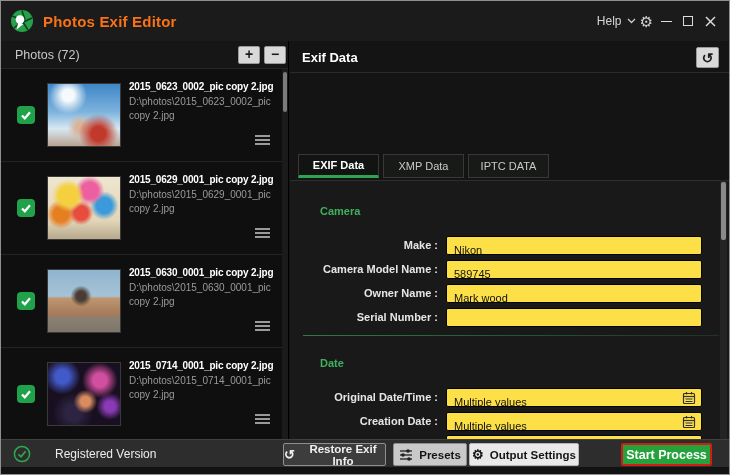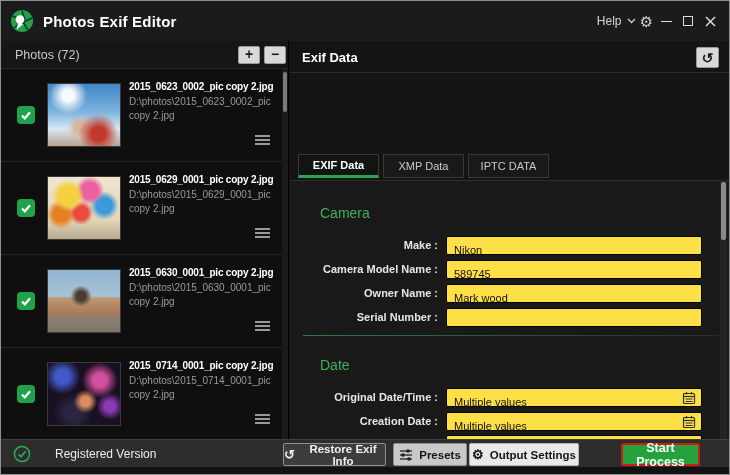--- a/index.html
+++ b/index.html
@@ -4,21 +4,21 @@
 <style>
   * { box-sizing: border-box; margin: 0; padding: 0; }
   body { font-family: "Liberation Sans", sans-serif; background:#fff; }
   .window {
     position: relative; width: 730px; height: 475px;
     background:#141414; border:1px solid #8f8f8f; overflow:hidden;
   }
   
   .titlebar { position:absolute; top:0; left:0; right:0; height:40px; background:#1b1b1b; display:flex; align-items:center; }
   .logo { width:24px; height:24px; margin-left:9px; flex:0 0 auto; }
-  .app-title { color:#ffffff; font-weight:bold; font-size:15px; margin-left:9px; letter-spacing:.2px;text-align:center; }
+  .app-title { color:#f97316; font-weight:bold; font-size:15px; margin-left:9px; letter-spacing:.2px;text-align:center; }
   .tb-right { position:absolute; right:10px; top:0; height:40px; display:flex; align-items:center; gap:4px; }
   .help { color:#d6d6d6; font-size:12px; display:flex; align-items:center; gap:5px; cursor:default; }
   .gear-glyph { color:#d0d0d0; font-size:15px; line-height:1; }
   .win-btn { width:18px; height:18px; display:flex; align-items:center; justify-content:center; }
   .min-glyph { display:block; width:11px; height:0; border-top:1.6px solid #dcdcdc; }
   .max-glyph { display:block; width:10px; height:10px; border:1.6px solid #dcdcdc; }
   
   .left-panel { position:absolute; top:40px; left:0; width:288px; bottom:35px; background:#101010; border-right:1px solid #000; }
   .left-header { position:absolute; top:0; left:0; right:0; height:28px; background:#161616; border-bottom:1px solid #262626; display:flex; align-items:center; }
   .left-header-label { color:#c9c9c9; font-size:12.5px; margin-left:14px; }
@@ -63,38 +63,38 @@
   .exif-title { position:absolute; left:12px; top:9px; color:#fff; font-weight:bold; font-size:13px; }
   .refresh-btn { position:absolute; right:10px; top:6px; width:23px; height:21px; background:#d9d9d9; border:1px solid #999; border-radius:2px; color:#1c1c1c; font-size:14px; font-weight:bold; display:flex; align-items:center; justify-content:center; }
   .option-box { position:absolute; left:12px; right:12px; top:48px; height:48px; background:#1e201e; border-radius:3px; }
   .option-label { position:absolute; left:20px; top:17px; color:#f2f2f2; font-weight:bold; font-size:12px; }
   .dropdown { position:absolute; left:163px; right:21px; top:11px; height:26px; background:#262626; border:1px solid #5a5a5a; border-radius:2px; color:#cfcfcf; font-size:10px; line-height:24px; padding:0 22px 0 8px; white-space:nowrap; }
   .dropdown .caret { position:absolute; right:7px; top:0; color:#b5b5b5; font-size:10px; }
   .tabs { position:absolute; left:8px; top:113px; display:flex; gap:4px; }
   .tab { height:24px; width:81px; text-align:center; line-height:22px; background:#181a18; border:1px solid #383838; color:#c9c9c9; font-size:11px; }
   .tab.active { color:#fff; font-weight:bold; background:#111411; border-bottom:3px solid #2fa351; line-height:20px; }
   .form-area { position:absolute; left:0; right:0; top:139px; bottom:0; background:#181918; border-top:1px solid #2e2e2e; overflow:hidden; }
-  .section-heading { position:absolute; left:30px; color:#41b05e; font-weight:normal; font-size:14px; }
+  .section-heading { position:absolute; left:30px; color:#41b05e; font-weight:bold; font-size:11px; }
   .field-row { position:absolute; left:0; right:26px; height:20px; }
   .f-label { position:absolute; left:0; width:148px; top:3px; text-align:right; color:#e6e6e6; font-weight:bold; font-size:11px; }
   .f-input { position:absolute; left:156px; width:256px; height:19px; background:#fde047; border:1px solid #050505; border-radius:2px; font-family:"Liberation Sans", sans-serif; font-size:11px; color:#111; padding:8px 22px 0 7px; }
   .cal-icon { position:absolute; left:392px; top:3px; width:14px; height:14px; }
   .green-divider { position:absolute; left:13px; right:10px; height:1px; background:linear-gradient(90deg, #2e7a45, #274d34 60%, #233028); }
   .form-scrollbar { position:absolute; right:2px; top:139px; bottom:0; width:7px; background:#242424; }
   .form-scroll-thumb { position:absolute; top:2px; left:1px; width:5px; height:58px; background:#8a8a8a; border-radius:2px; }
   
   .footer { position:absolute; left:0; right:0; bottom:7px; height:28px; background:#2d2d2d; border-top:1px solid #404040; }
   .window-bottom { position:absolute; left:0; right:0; bottom:0; height:7px; background:#121212; }
   .registered { position:absolute; left:12px; top:5px; display:flex; align-items:center; gap:24px; color:#ececec; font-size:12px; }
   .fbtn { position:absolute; top:3px; height:23px; border-radius:2px; font-family:"Liberation Sans", sans-serif; font-size:11.5px; font-weight:bold; display:flex; align-items:center; justify-content:center; gap:6px; border:1px solid transparent; }
   .fbtn .bicon { font-size:13px; line-height:1; }
   .btn-restore { left:282px; width:103px; background:#3d3d3d; border-color:#8f8f8f; color:#f0f0f0; }
   .btn-presets { left:392px; width:74px; background:#c9c9c9; border-color:#8f8f8f; color:#141414;text-align:center; }
   .btn-output { left:468px; width:110px; background:#e9e9e9; border-color:#b5b5b5; color:#141414; }
-  .btn-start { left:620px; width:79px; background:#25a23c; border:2px solid #cf1d15; color:#fff; font-size:12.5px;justify-content:center; }
+  .btn-start { left:620px; width:91px; background:#25a23c; border:2px solid #cf1d15; color:#fff; font-size:12.5px;justify-content:center; }
 </style>
 </head>
 <body>
 
 <div class="window">
 
   <div class="titlebar">
     <span class="logo">
       <svg width="24" height="24" viewBox="0 0 24 24">
         <circle cx="12" cy="12" r="11" fill="#27a04b"></circle>

